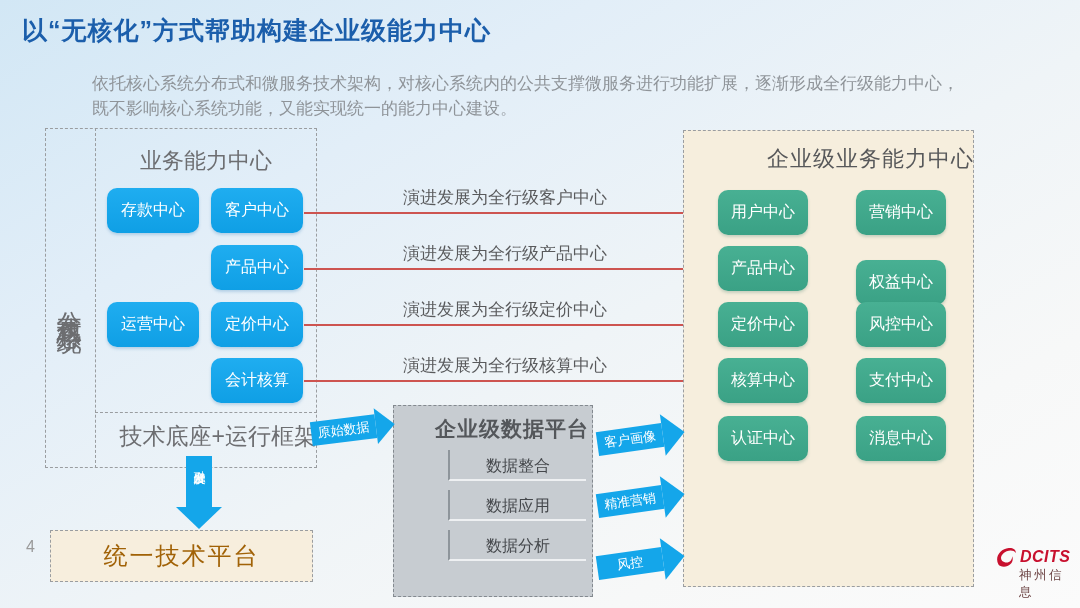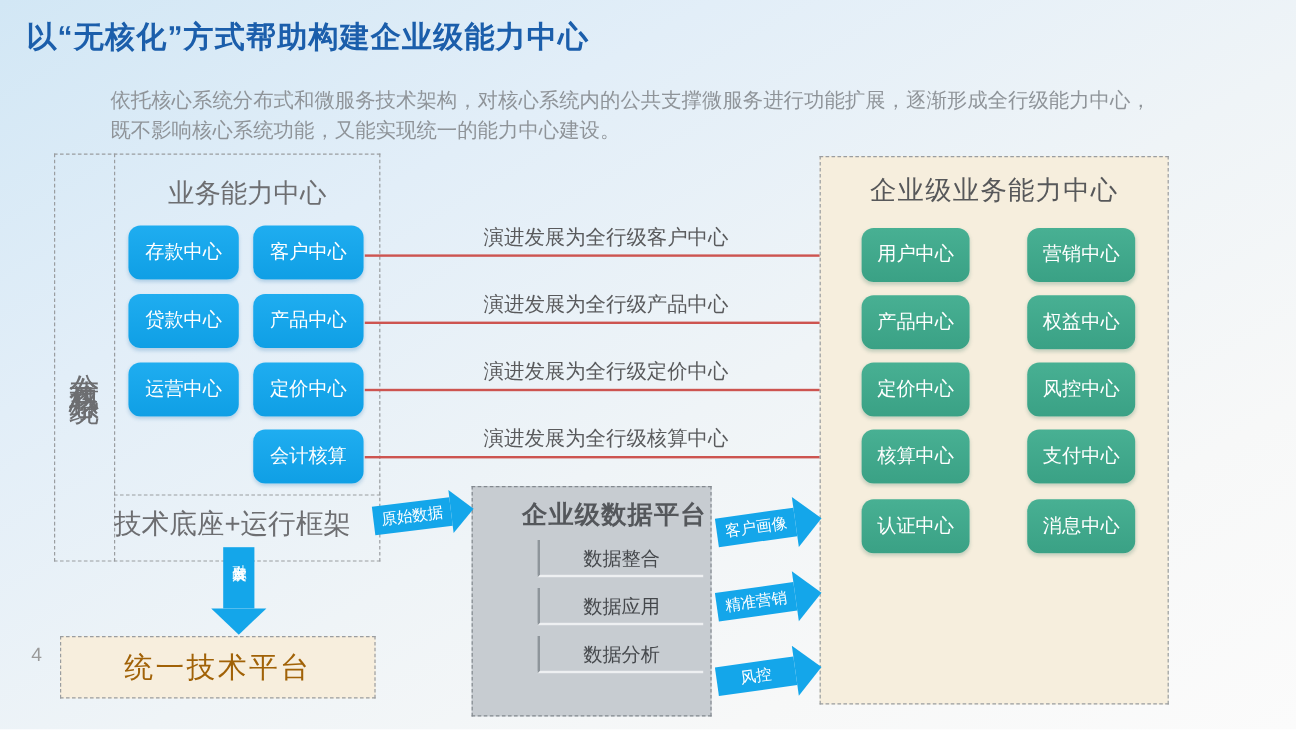--- a/index.html
+++ b/index.html
@@ -13,37 +13,37 @@
   .intro { position:absolute; left:48px; top:72px; width:930px; font-size:17px; line-height:1.45; color:#8f9499; white-space:pre-line;margin-left:44px; }
 
   
   .core-box { position:absolute; left:45px; top:128px; width:272px; height:340px; border:1px dashed #9a9da0; }
   .core-vdivider { position:absolute; left:95px; top:128px; width:0; height:340px; border-left:1px dashed #9a9da0; }
   .core-hdivider { position:absolute; left:95px; top:412px; width:222px; height:0; border-top:1px dashed #9a9da0; }
   .core-vertical-label { position:absolute; left:45px; top:196px; width:50px; height:210px;
     writing-mode:vertical-rl; text-orientation:upright; display:flex; align-items:center; justify-content:center;
     font-size:25px; color:#6d6e71; letter-spacing:3px; }
   .biz-title { position:absolute; left:95px; top:146px; width:222px; text-align:center; font-size:22px; color:#6d6e71; }
-  .tech-base { position:absolute; left:95px; top:421px; width:222px; text-align:left; font-size:23px; color:#6d6e71; }
+  .tech-base { position:absolute; left:95px; top:421px; width:222px; text-align:right; font-size:23px; color:#6d6e71; }
 
   .btn-blue { position:absolute; width:92px; height:45px; border-radius:10px;
     background:linear-gradient(180deg,#1fadf0,#0f9fe5); color:#fff; font-size:16px;
     display:flex; align-items:center; justify-content:center; box-shadow:0 2px 3px rgba(40,120,180,.25); }
   .btn-green { position:absolute; width:90px; height:45px; border-radius:10px;
     background:linear-gradient(180deg,#48b093,#3aa185); color:#fff; font-size:16px;
     display:flex; align-items:center; justify-content:center; box-shadow:0 2px 3px rgba(60,120,100,.25); }
 
   
   .evo-label { position:absolute; left:340px; width:330px; text-align:center; font-size:17px; color:#595a5c; }
   .evo-line { position:absolute; left:304px; width:404px; height:2px; background:#cd5450; }
   .evo-head { position:absolute; width:0; height:0; border-left:11px solid #cd5450; border-top:5px solid transparent; border-bottom:5px solid transparent; }
 
   
   .ent-panel { position:absolute; left:683px; top:130px; width:291px; height:457px; background:#f6eedd; border:1px dashed #9a9da0; }
-  .ent-title { position:absolute; left:683px; top:144px; width:291px; text-align:center; font-size:22px; color:#57585a; letter-spacing:1px; }
+  .ent-title { position:absolute; left:683px; top:144px; width:291px; text-align:right; font-size:22px; color:#57585a; letter-spacing:1px; }
 
   
   .dp-box { position:absolute; left:393px; top:405px; width:200px; height:192px; background:#c7ccd1; border:1px dashed #83898f; }
   .dp-title { position:absolute; left:393px; top:415px; width:200px; text-align:center; font-size:21px; font-weight:bold; color:#54575b; letter-spacing:1px;padding-left:38px; }
   .dp-item { position:absolute; left:448px; width:138px; height:31px;
     border-left:2px solid #8e959b; border-bottom:2px solid #eef0f2;
     display:flex; align-items:flex-end; justify-content:center; padding-bottom:2px;
     font-size:16px; color:#45484c; }
 
   
@@ -79,21 +79,20 @@
 既不影响核心系统功能，又能实现统一的能力中心建设。</div>
 
   <div class="core-box"></div>
   <div class="core-vdivider"></div>
   <div class="core-hdivider"></div>
   <div class="core-vertical-label">分布式核心系统</div>
   <div class="biz-title">业务能力中心</div>
 
   <div class="btn-blue" style="left:107px; top:188px;">存款中心</div>
   <div class="btn-blue" style="left:211px; top:188px;border-radius:10px;">客户中心</div>
-  <div class="btn-blue" style="left:107px; top:245px;">贷款中心</div>
   <div class="btn-blue" style="left:211px; top:245px;">产品中心</div>
   <div class="btn-blue" style="left:107px; top:302px;">运营中心</div>
   <div class="btn-blue" style="left:211px; top:302px;">定价中心</div>
   <div class="btn-blue" style="left:211px; top:358px;">会计核算</div>
 
   <div class="tech-base">技术底座+运行框架</div>
 
   <div class="evo-label" style="top:186px;">演进发展为全行级客户中心</div>
   <div class="evo-line" style="top:212px;"></div>
   <div class="evo-head" style="left:706px; top:208px;"></div>
@@ -109,21 +108,21 @@
   <div class="evo-label" style="top:354px;">演进发展为全行级核算中心</div>
   <div class="evo-line" style="top:380px;"></div>
   <div class="evo-head" style="left:706px; top:376px;"></div>
 
   <div class="ent-panel"></div>
   <div class="ent-title">企业级业务能力中心</div>
 
   <div class="btn-green" style="left:718px; top:190px;">用户中心</div>
   <div class="btn-green" style="left:856px; top:190px;">营销中心</div>
   <div class="btn-green" style="left:718px; top:246px;">产品中心</div>
-  <div class="btn-green" style="left:856px; top:246px;">权益中心</div>
+  <div class="btn-green" style="left:856px; top:260px;">权益中心</div>
   <div class="btn-green" style="left:718px; top:302px;">定价中心</div>
   <div class="btn-green" style="left:856px; top:302px;">风控中心</div>
   <div class="btn-green" style="left:718px; top:358px;">核算中心</div>
   <div class="btn-green" style="left:856px; top:358px;">支付中心</div>
   <div class="btn-green" style="left:718px; top:416px;">认证中心</div>
   <div class="btn-green" style="left:856px; top:416px;">消息中心</div>
 
   <div class="dp-box"></div>
   <div class="dp-title">企业级数据平台</div>
   <div class="dp-item" style="top:450px;">数据整合</div>
@@ -159,14 +158,24 @@
   <div class="down-arrow">
     <div class="down-body"></div>
     <div class="down-tip"></div>
     <div class="down-label">融合发展</div>
   </div>
 
   <div class="unified-box">统一技术平台</div>
 
   <div class="page-num">4</div>
 
+  <div class="logo">
+    <div class="logo-row">
+      <svg width="22" height="22" viewBox="0 0 32 32">
+        <path d="M5,27 C-1,16 8,4 20,3 C27,2.5 31,6 30,10 C27,5 17,6 12,11 C6,17 9,23 15,24 C21,25 25,21 25,15 C28,22 22,30 13,30 C9,30 6.5,29 5,27 Z" fill="#c8102e"></path>
+        <path d="M22,12 C20,9 15,10 13,14 C12,17 14,20 17,20 C20,20 22,17 22,14 Z" fill="#c8102e" opacity="0"></path>
+      </svg>
+      <span class="logo-brand">DCITS</span>
+    </div>
+    <div class="logo-company">神州信息</div>
+  </div>
 
 </div>
 
 </body></html>

